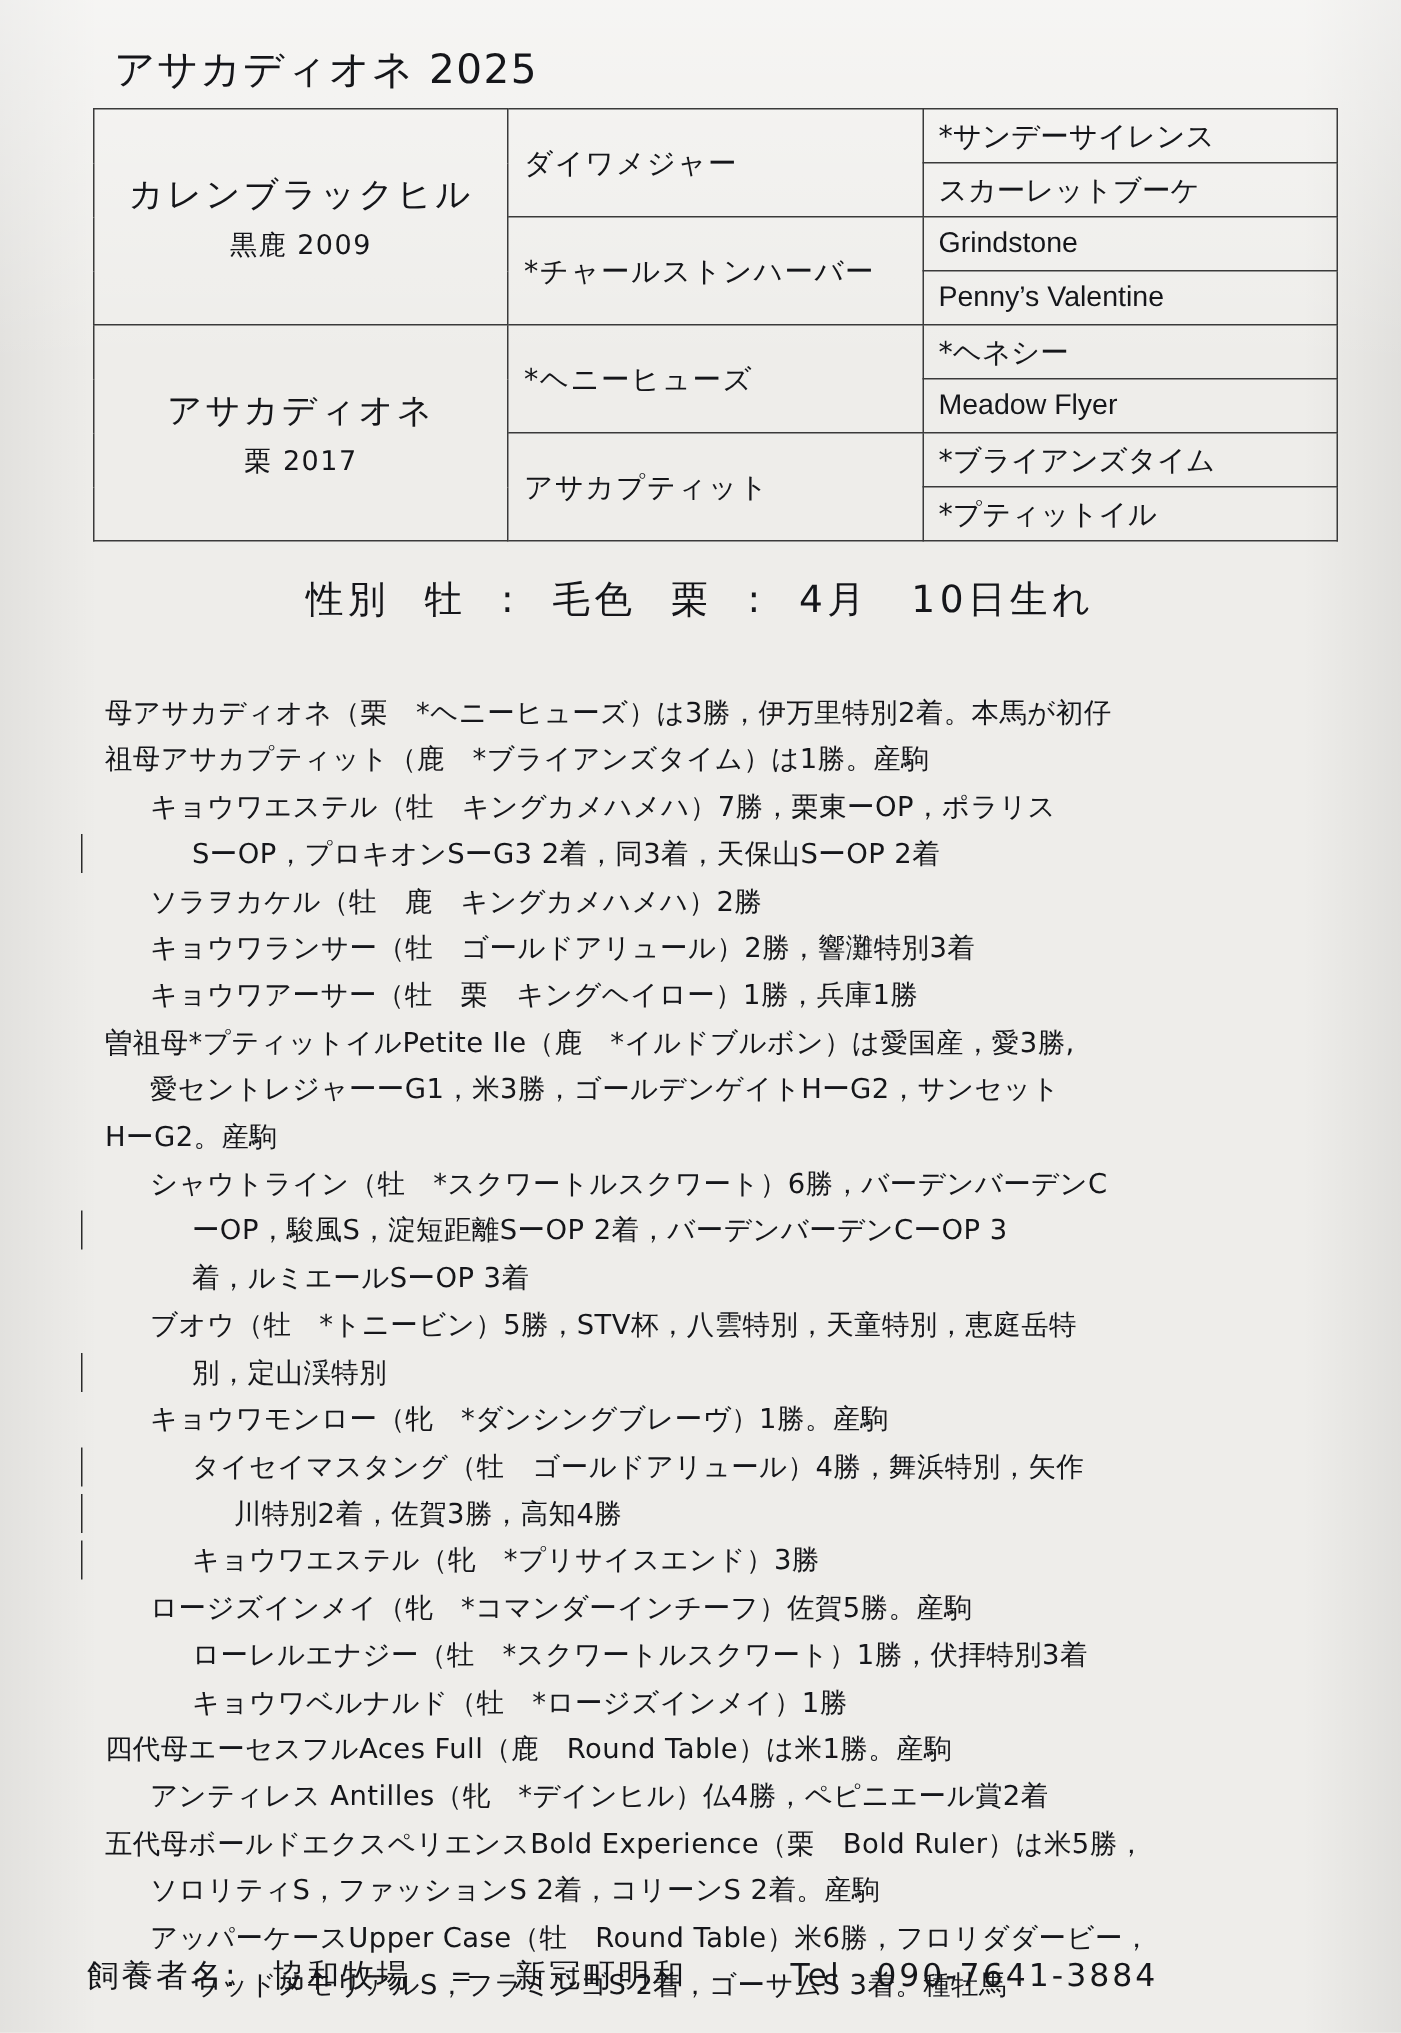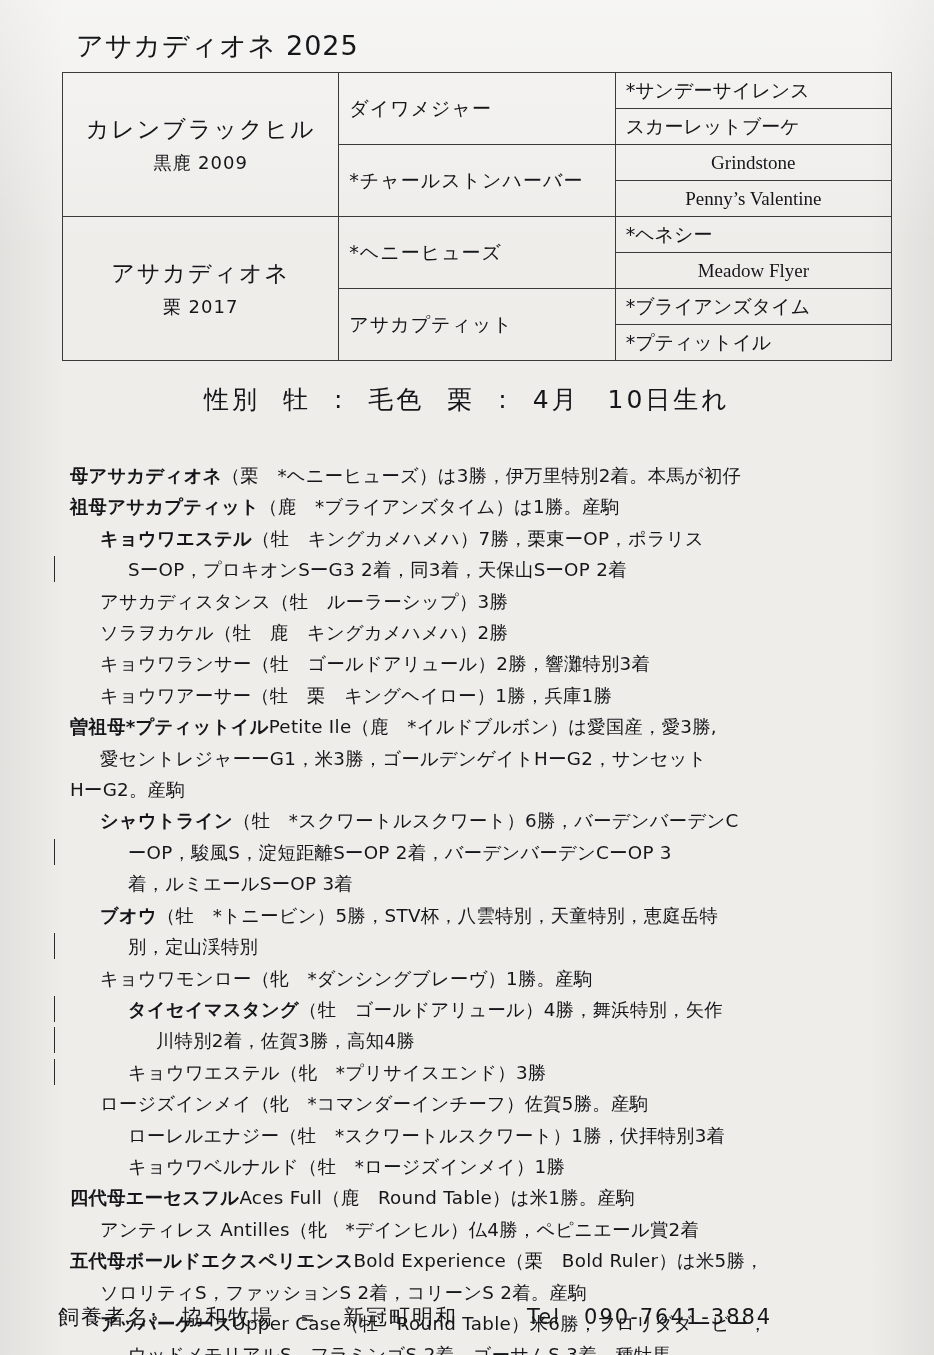--- a/index.html
+++ b/index.html
@@ -47,40 +47,40 @@
     display:block;
     margin-bottom:6px;
   }
   .sub{
     font-size:18px;
     letter-spacing:1px;
     display:block;
   }
   td.mid{ font-size:20px; letter-spacing:1px;}
   td.gp{ font-size:19px; }
-  .lat{ font-family:Liberation Serif, serif;text-align:center; }
+  .lat{ font-family:Liberation Sans, sans-serif; }
   
   .inforow{
     margin:22px 0 0 0;
     text-align:center;
     font-size:25px;
     letter-spacing:3px;
   }
   .inforow span{margin:0 6px;}
   
   .body{
     margin-top:44px;
     font-size:18.3px;
     line-height:31.4px;
     letter-spacing:0.3px;
     padding-left:30px;
     padding-right:18px;
   }
   .body p{margin:0;white-space:pre-wrap;}
-  .b{font-weight:bold;}
+  .b{font-weight:normal;}
   .ind1{padding-left:30px;}
   .ind2{padding-left:58px;}
   .ind3{padding-left:86px;}
   .bar{ position:relative; }
   .bar:before{
     content:"";
     position:absolute;
     left:-16px;top:2px;
     width:1px;height:26px;
     background:#2a2a2a;
@@ -151,21 +151,20 @@
     <span>栗</span>
     <span>:</span>
     <span>4月　10日生れ</span>
   </div>
 
   <div class="body" id="pedigree-body">
       <p class="ind0"><span class="b">母アサカディオネ</span><span>（栗　*ヘニーヒューズ）は3勝，伊万里特別2着。本馬が初仔</span></p>
       <p class="ind0"><span class="b">祖母アサカプティット</span><span>（鹿　*ブライアンズタイム）は1勝。産駒</span></p>
       <p class="ind1"><span class="b">キョウワエステル</span><span>（牡　キングカメハメハ）7勝，栗東ーOP，ポラリス</span></p>
       <p class="ind2 bar"><span>SーOP，プロキオンSーG3 2着，同3着，天保山SーOP 2着</span></p>
-      <p class="ind1"><span>アサカディスタンス（牡　ルーラーシップ）3勝</span></p>
       <p class="ind1"><span>ソラヲカケル（牡　鹿　キングカメハメハ）2勝</span></p>
       <p class="ind1"><span>キョウワランサー（牡　ゴールドアリュール）2勝，響灘特別3着</span></p>
       <p class="ind1"><span>キョウワアーサー（牡　栗　キングヘイロー）1勝，兵庫1勝</span></p>
       <p class="ind0"><span class="b">曽祖母*プティットイル</span><span>Petite Ile（鹿　*イルドブルボン）は愛国産，愛3勝,</span></p>
       <p class="ind1"><span>愛セントレジャーーG1，米3勝，ゴールデンゲイトHーG2，サンセット</span></p>
       <p class="ind0"><span>HーG2。産駒</span></p>
       <p class="ind1"><span class="b">シャウトライン</span><span>（牡　*スクワートルスクワート）6勝，バーデンバーデンC</span></p>
       <p class="ind2 bar"><span>ーOP，駿風S，淀短距離SーOP 2着，バーデンバーデンCーOP 3</span></p>
       <p class="ind2"><span>着，ルミエールSーOP 3着</span></p>
       <p class="ind1"><span class="b">ブオウ</span><span>（牡　*トニービン）5勝，STV杯，八雲特別，天童特別，恵庭岳特</span></p>

